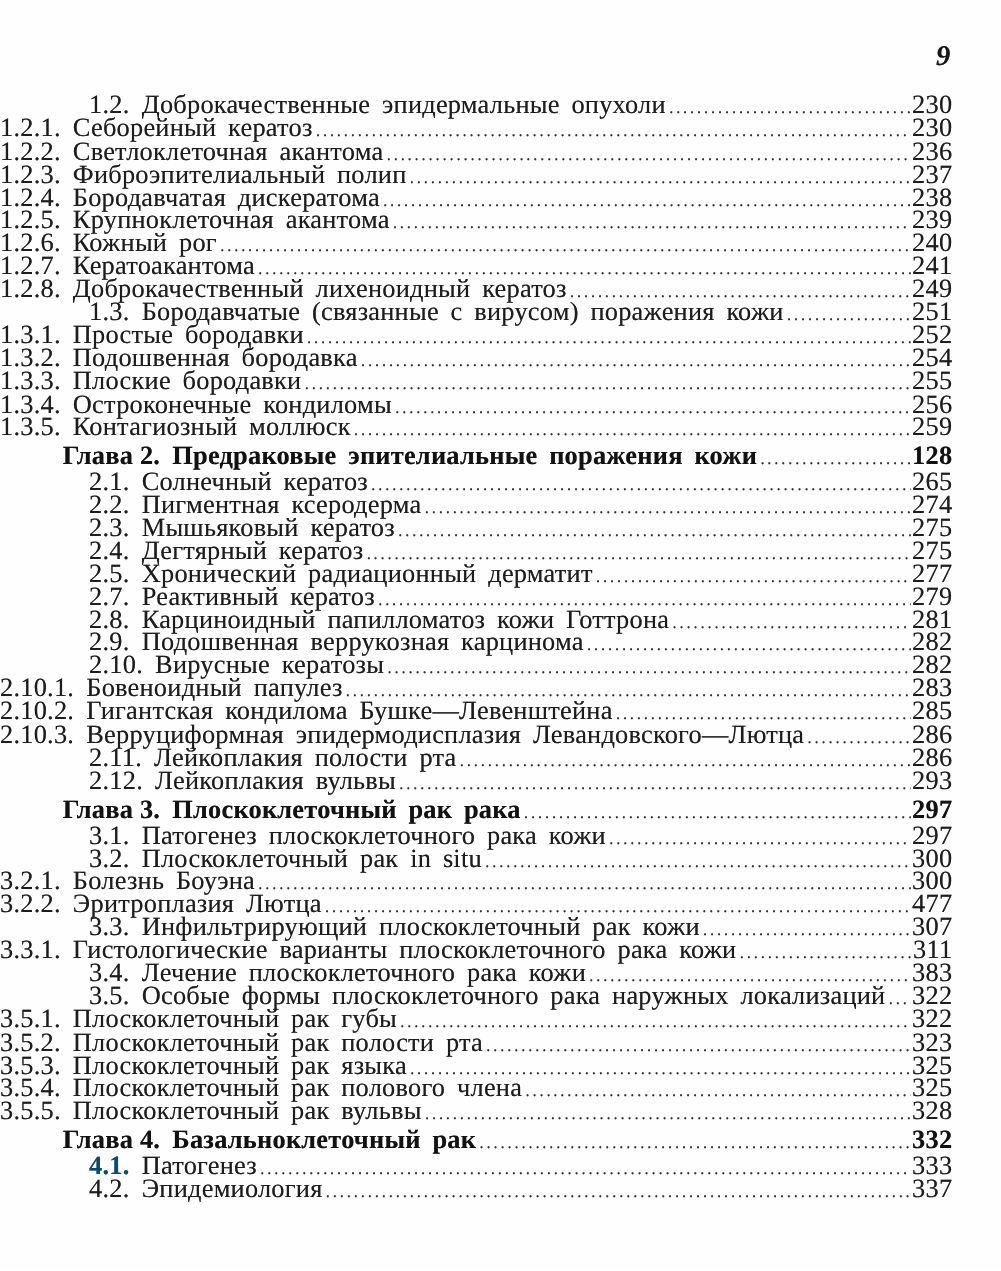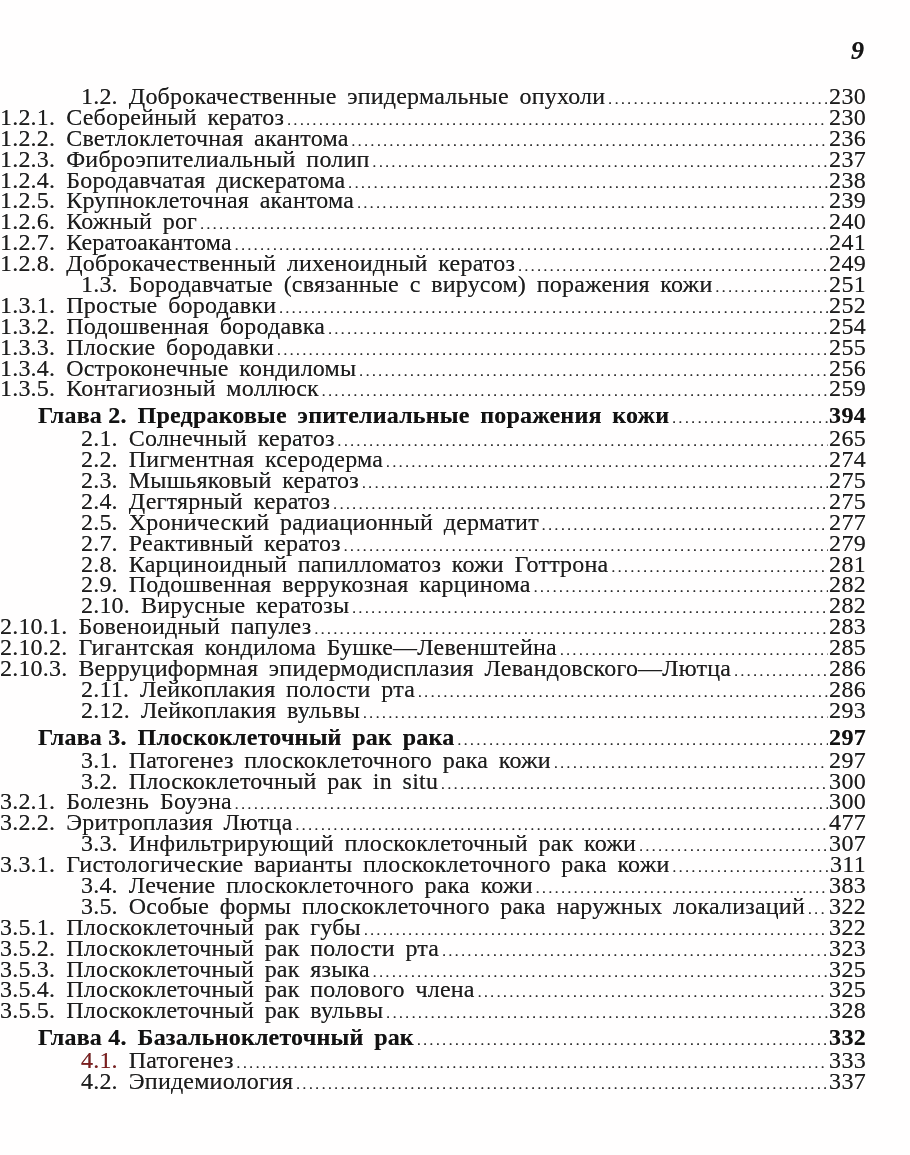--- a/index.html
+++ b/index.html
@@ -32,27 +32,27 @@
     left: 0;
     right: 44px;
   }
   .row {
     display: flex;
     align-items: baseline;
     height: 20.9px;
     font-size: 24px;
     white-space: nowrap;
   }
-  .row.lvl1 { padding-left: 38px; margin-top: 6px; margin-bottom: 2px; }
+  .row.lvl1 { padding-left: 57px; margin-top: 6px; margin-bottom: 2px; }
   .row.lvl2 { padding-left: 81px; }
   .row.lvl3 { }
   .row.lvl1 .num,
   .row.lvl1 .title,
   .row.lvl1 .pagenum { font-weight: 700; color: #121212; }
-  .row.numbold .num { font-weight: 400; color: #7f1d1d; }
+  .row.numbold .num { font-weight: 700; color: #0c4a6e; }
   .num {
     margin-right: 11px;
     letter-spacing: 0.2px;
   }
   .title {
     word-spacing: 4.5px;
     letter-spacing: 0.2px;
   }
   .leader {
     flex: 1 1 auto;
@@ -168,21 +168,21 @@
       <div class="row lvl3">
     <span class="num">1.3.5.</span>
     <span class="title">Контагиозный моллюск</span>
     <span class="leader"></span>
     <span class="pagenum">259</span>
   </div>
       <div class="row lvl1">
     <span class="num">Глава 2.</span>
     <span class="title">Предраковые эпителиальные поражения кожи</span>
     <span class="leader"></span>
-    <span class="pagenum">394</span>
+    <span class="pagenum">128</span>
   </div>
       <div class="row lvl2">
     <span class="num">2.1.</span>
     <span class="title">Солнечный кератоз</span>
     <span class="leader"></span>
     <span class="pagenum">265</span>
   </div>
       <div class="row lvl2">
     <span class="num">2.2.</span>
     <span class="title">Пигментная ксеродерма</span>

